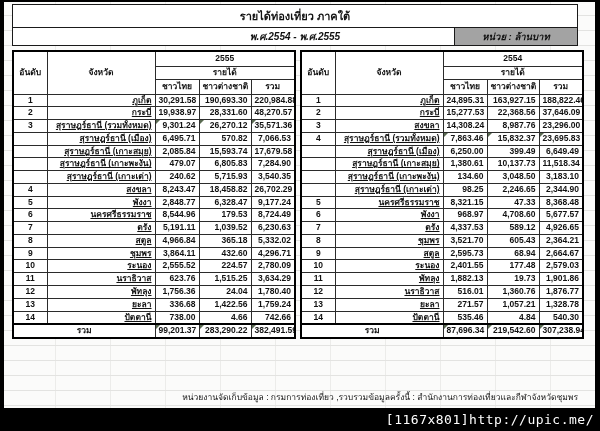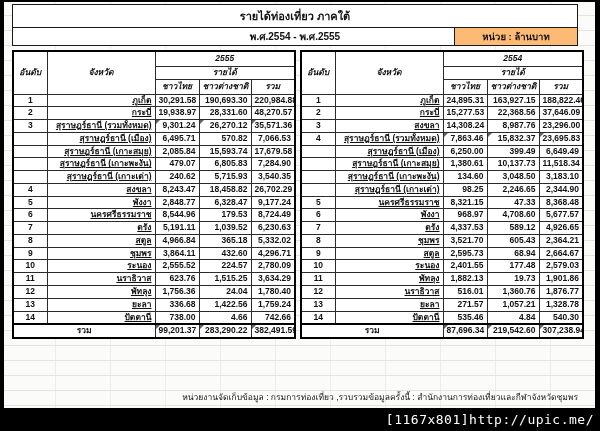--- a/index.html
+++ b/index.html
@@ -22,33 +22,33 @@
     display:flex;align-items:center;justify-content:flex-end;
     color:#fff;font-family:"DejaVu Sans Mono",monospace;font-size:13px;
     padding-right:6px;box-sizing:border-box;letter-spacing:0.5px;
   }
   .title-wrap{
     position:absolute;left:12px;top:4px;width:566px;background:#fff;
     border:1px solid #1a1a1a;box-sizing:border-box;z-index:2;
   }
   .title-row1{height:22px;line-height:22px;text-align:center;font-size:11px;font-weight:bold;
     border-bottom:1px solid #1a1a1a;}
-  .title-row2{position:relative;height:17px;line-height:17px;text-align:center;font-size:10px;font-weight:bold;}
+  .title-row2{position:relative;height:17px;line-height:17px;text-align:center;font-size:10px;font-weight:bold;font-style:italic;}
   .unit-box{position:absolute;right:0;top:0;width:122px;height:17px;line-height:17px;
-    border-left:1px solid #1a1a1a;background:#fdba74;text-align:center;font-size:9.5px;font-weight:bold;}
+    border-left:1px solid #1a1a1a;background:#a3a3a3;text-align:center;font-size:9.5px;font-weight:bold;}
   .tbl{
     position:absolute;top:50px;border-collapse:collapse;table-layout:fixed;
     width:282px;background:#fff;font-size:8.5px;font-weight:bold;z-index:2;
     border:2px solid #000;
   }
   .tbl-left{left:12px;}
   .tbl-right{left:300px;}
   .tbl th,.tbl td{border:1px solid #2b2b2b;padding:1px 3px;height:12px;line-height:1.15;
     overflow:hidden;white-space:nowrap;box-sizing:border-box;}
-  .tbl th{text-align:center;font-weight:bold;font-style:italic;}
+  .tbl th{text-align:center;font-weight:bold;}
   .c-rank{width:34px;text-align:center;}
   .c-prov{width:108px;text-align:right;text-decoration:underline;}
   .c-n1{width:44px;} .c-n2{width:52px;} .c-n3{width:44px;}
   .num{text-align:right;}
   .th-year{height:15px;} .th-income{height:13px;} .th-sub{height:15px;}
   .total-row td{border-top:2px solid #000;font-weight:bold;}
   .total-label{text-align:center;}
   td.marked{position:relative;}
   td.marked::before{
     content:"";position:absolute;left:0;top:0;width:0;height:0;

